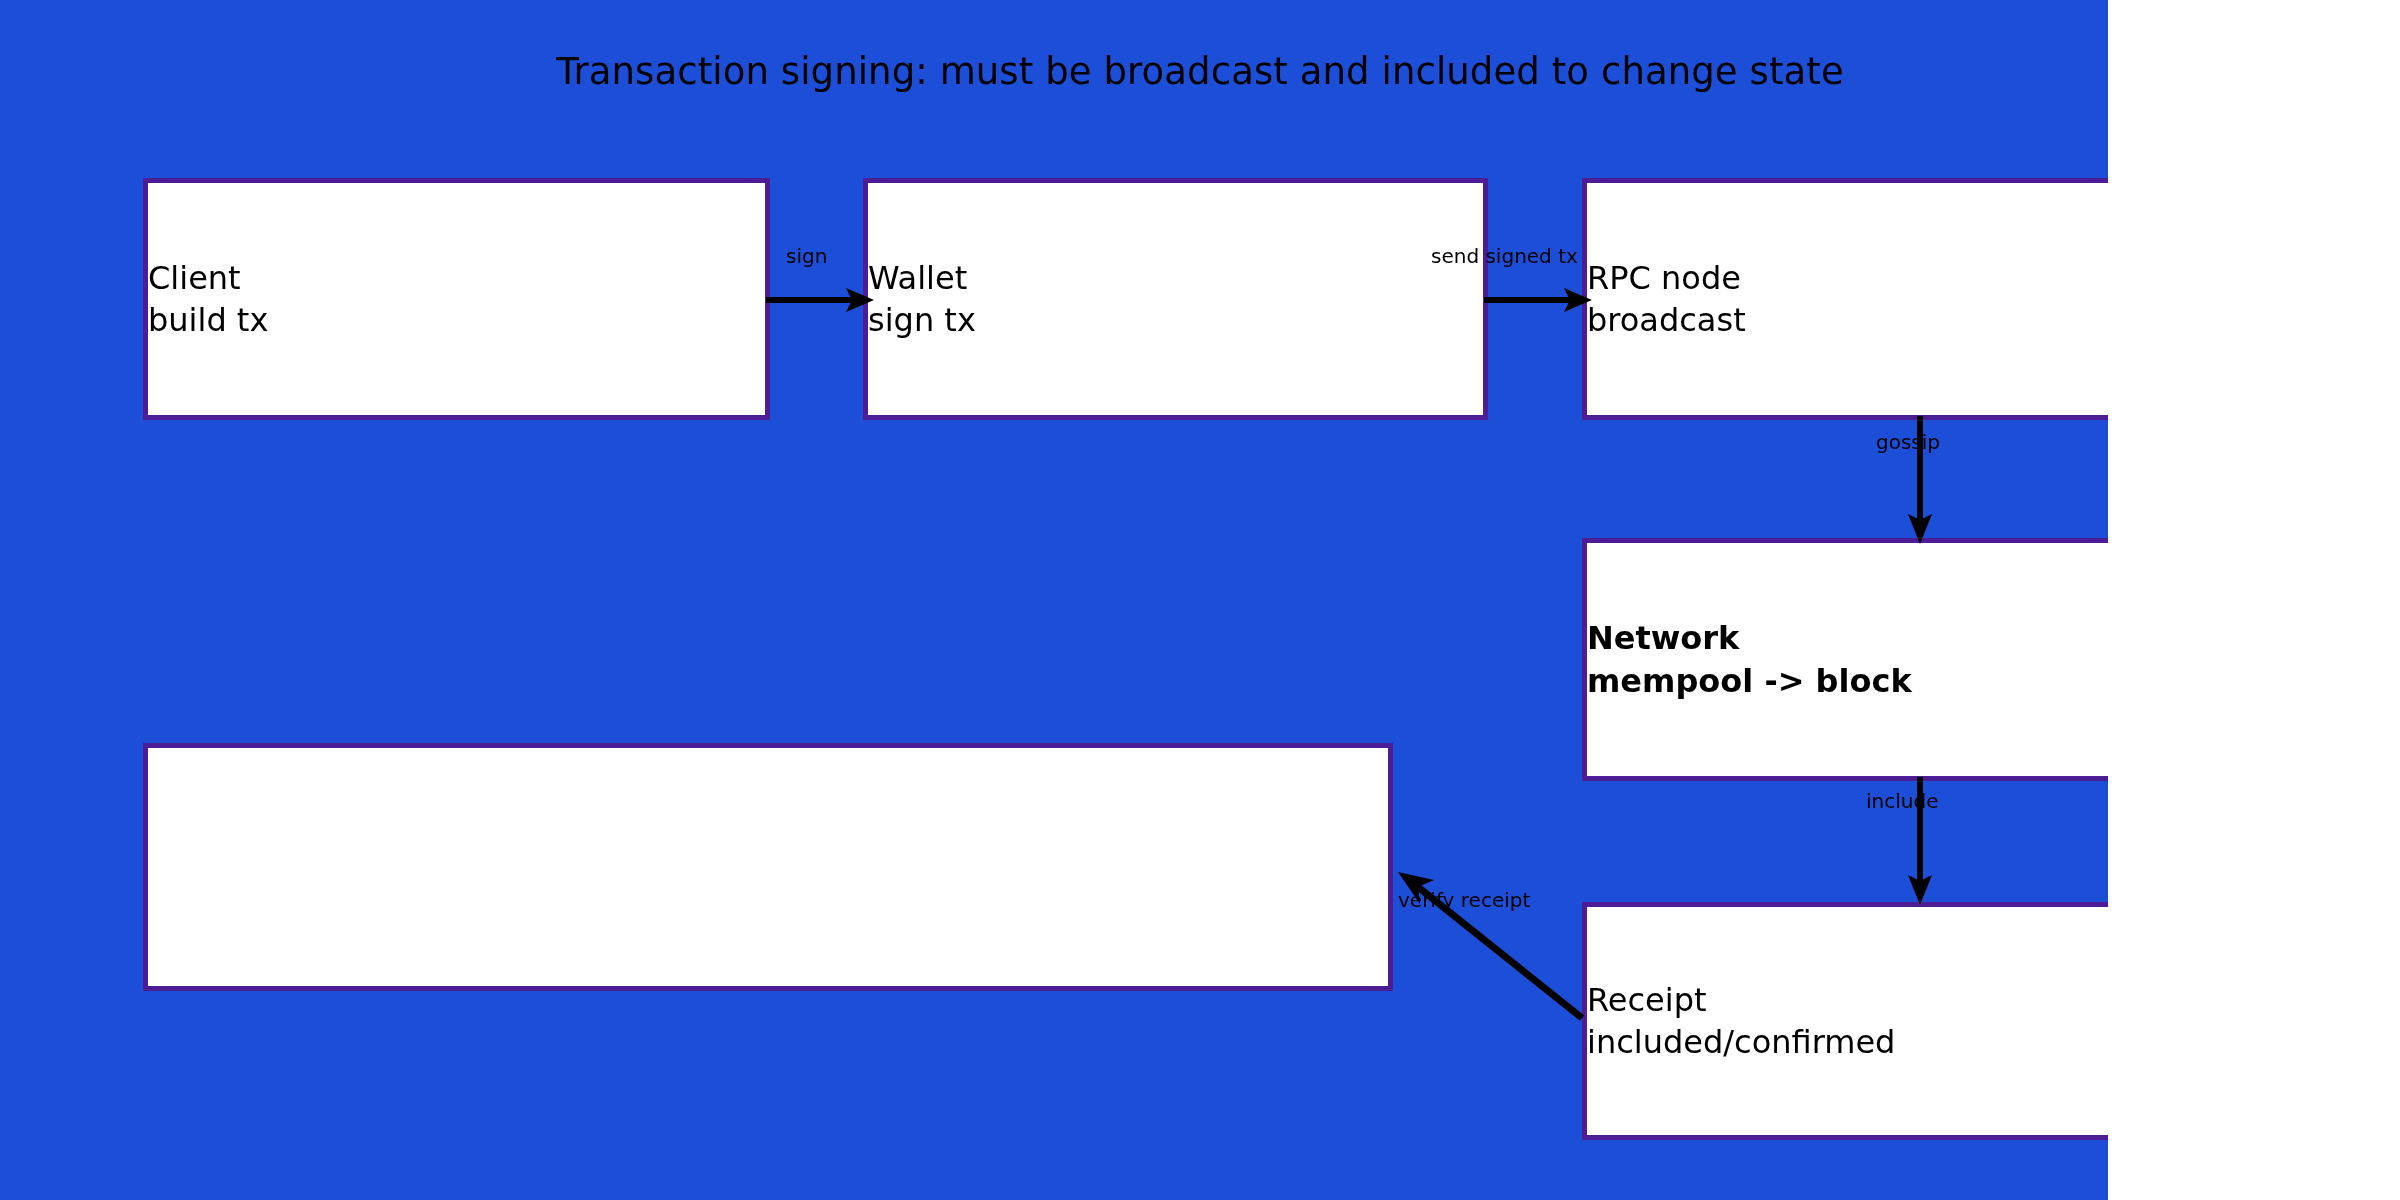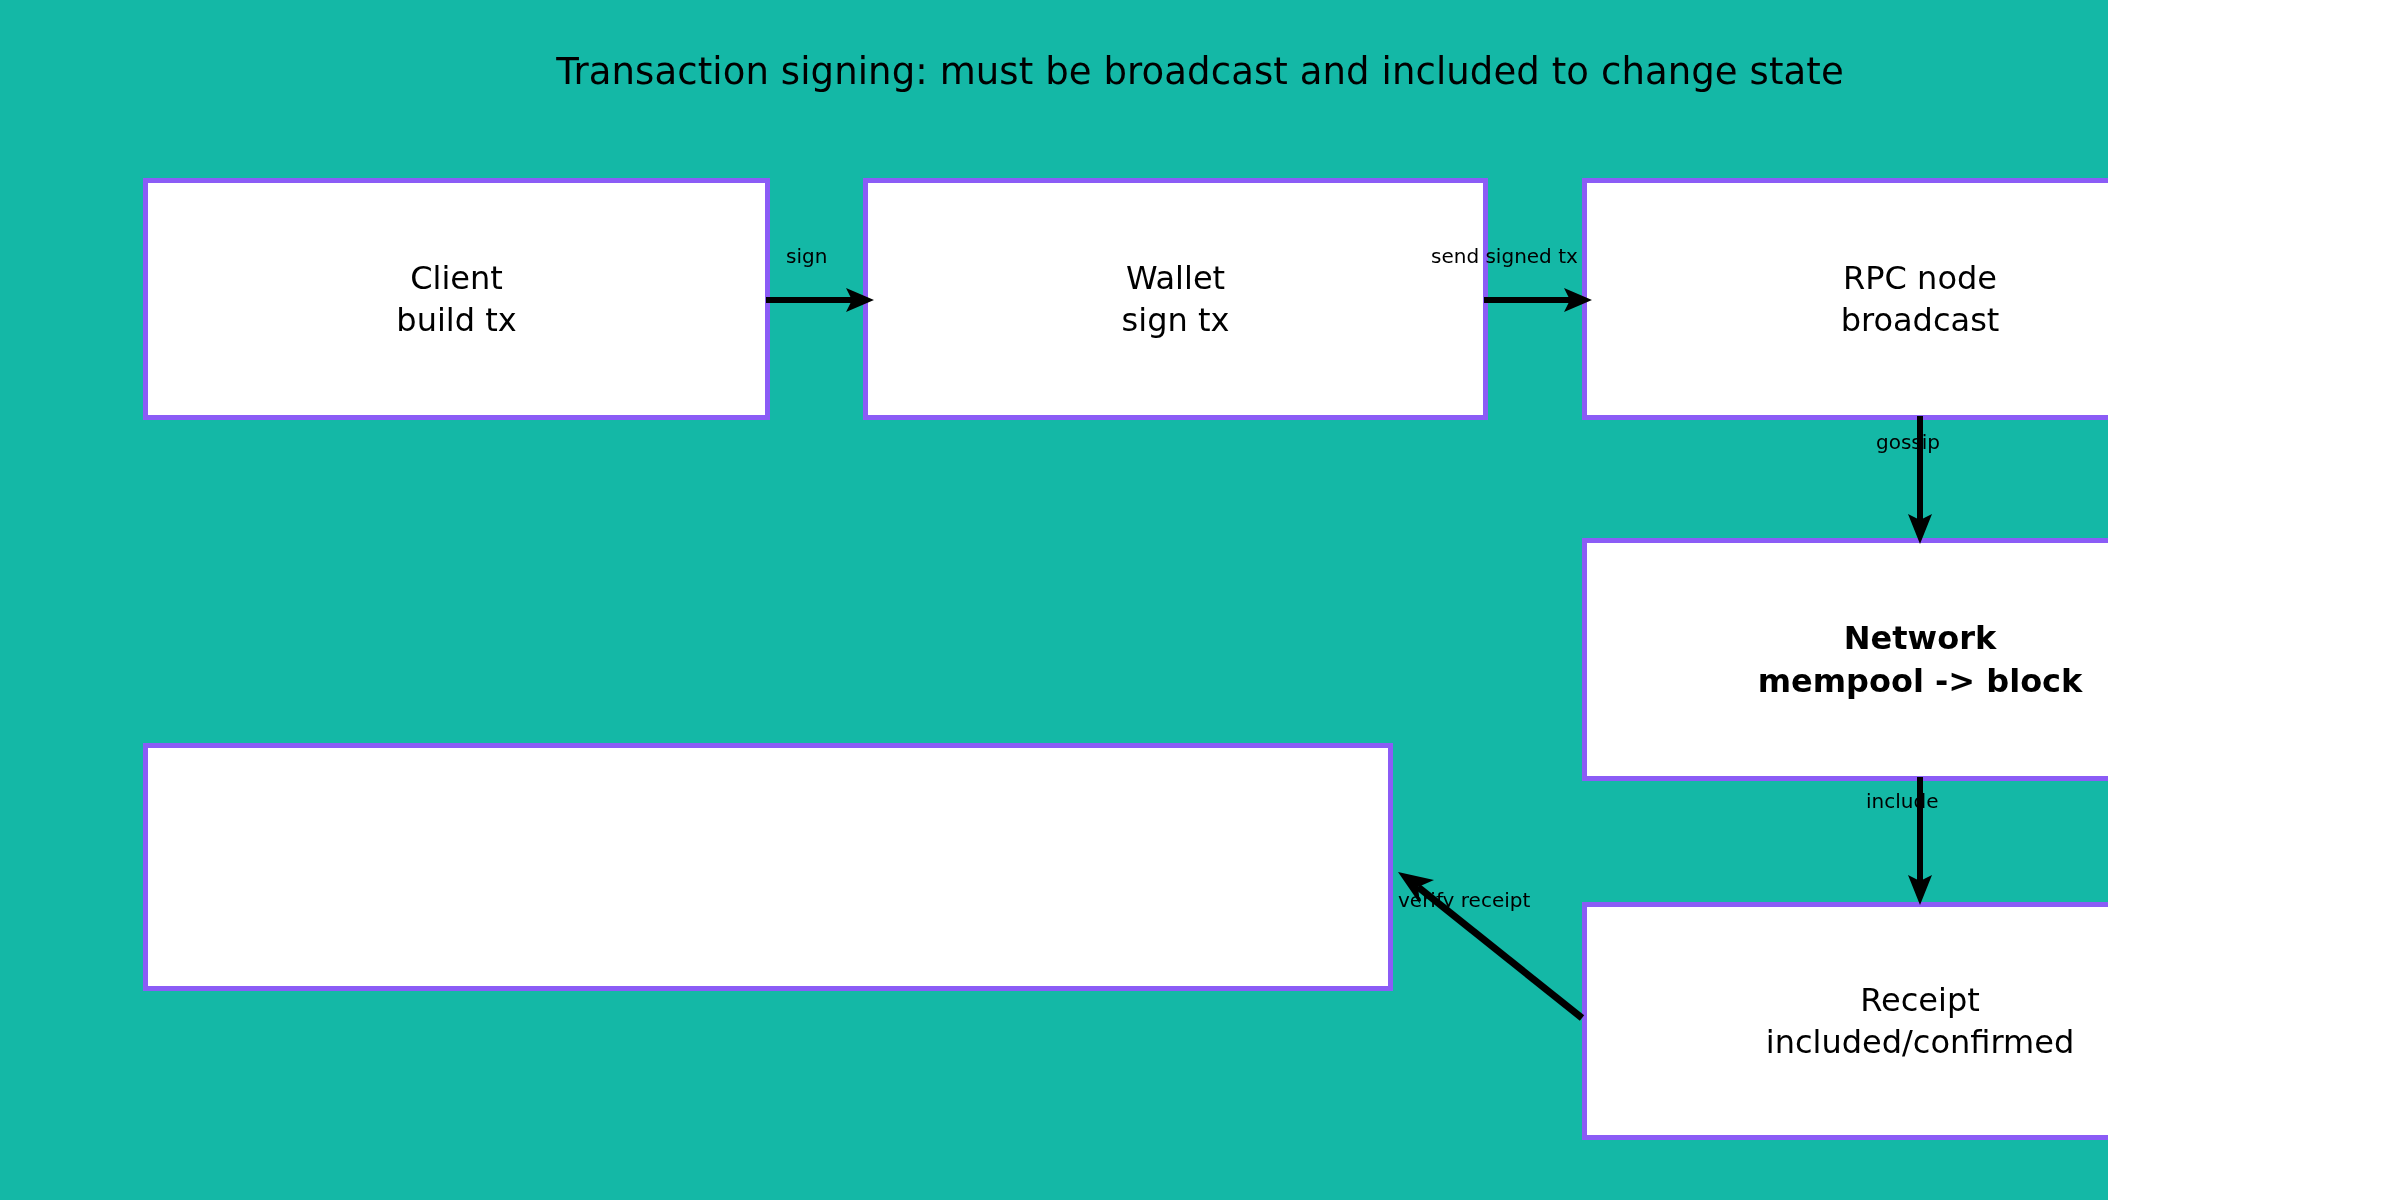--- a/index.html
+++ b/index.html
@@ -5,45 +5,45 @@
 <style>
   html, body {
     margin: 0;
     padding: 0;
     background: #ffffff;
   }
   #canvas {
     position: relative;
     width: 2108px;
     height: 1200px;
-    background: #14b8a6;
+    background: #1d4ed8;
     overflow: hidden;
     font-family: "DejaVu Sans", "Liberation Sans", sans-serif;
     color: #000000;
   }
   #diagram-title {
     position: absolute;
     left: 0;
     top: 52px;
     width: 2400px;
     text-align: center;
     font-size: 37px;
     font-weight: 400;
     line-height: 1.1;
     color: #000000;
     letter-spacing: 0.1px;
   }
   .node-box {
     position: absolute;
     box-sizing: border-box;
-    border: 5px solid #8b5cf6;
+    border: 5px solid #4c1d95;
     background: #ffffff;
     display: flex;
     flex-direction: column;
-    align-items: center;
+    align-items: flex-start;
     justify-content: center;
   }
   .node-line {
     font-size: 32px;
     line-height: 1.32;
     text-align: center;
     white-space: nowrap;
     color: #000000;
   }
   .edge-label {

